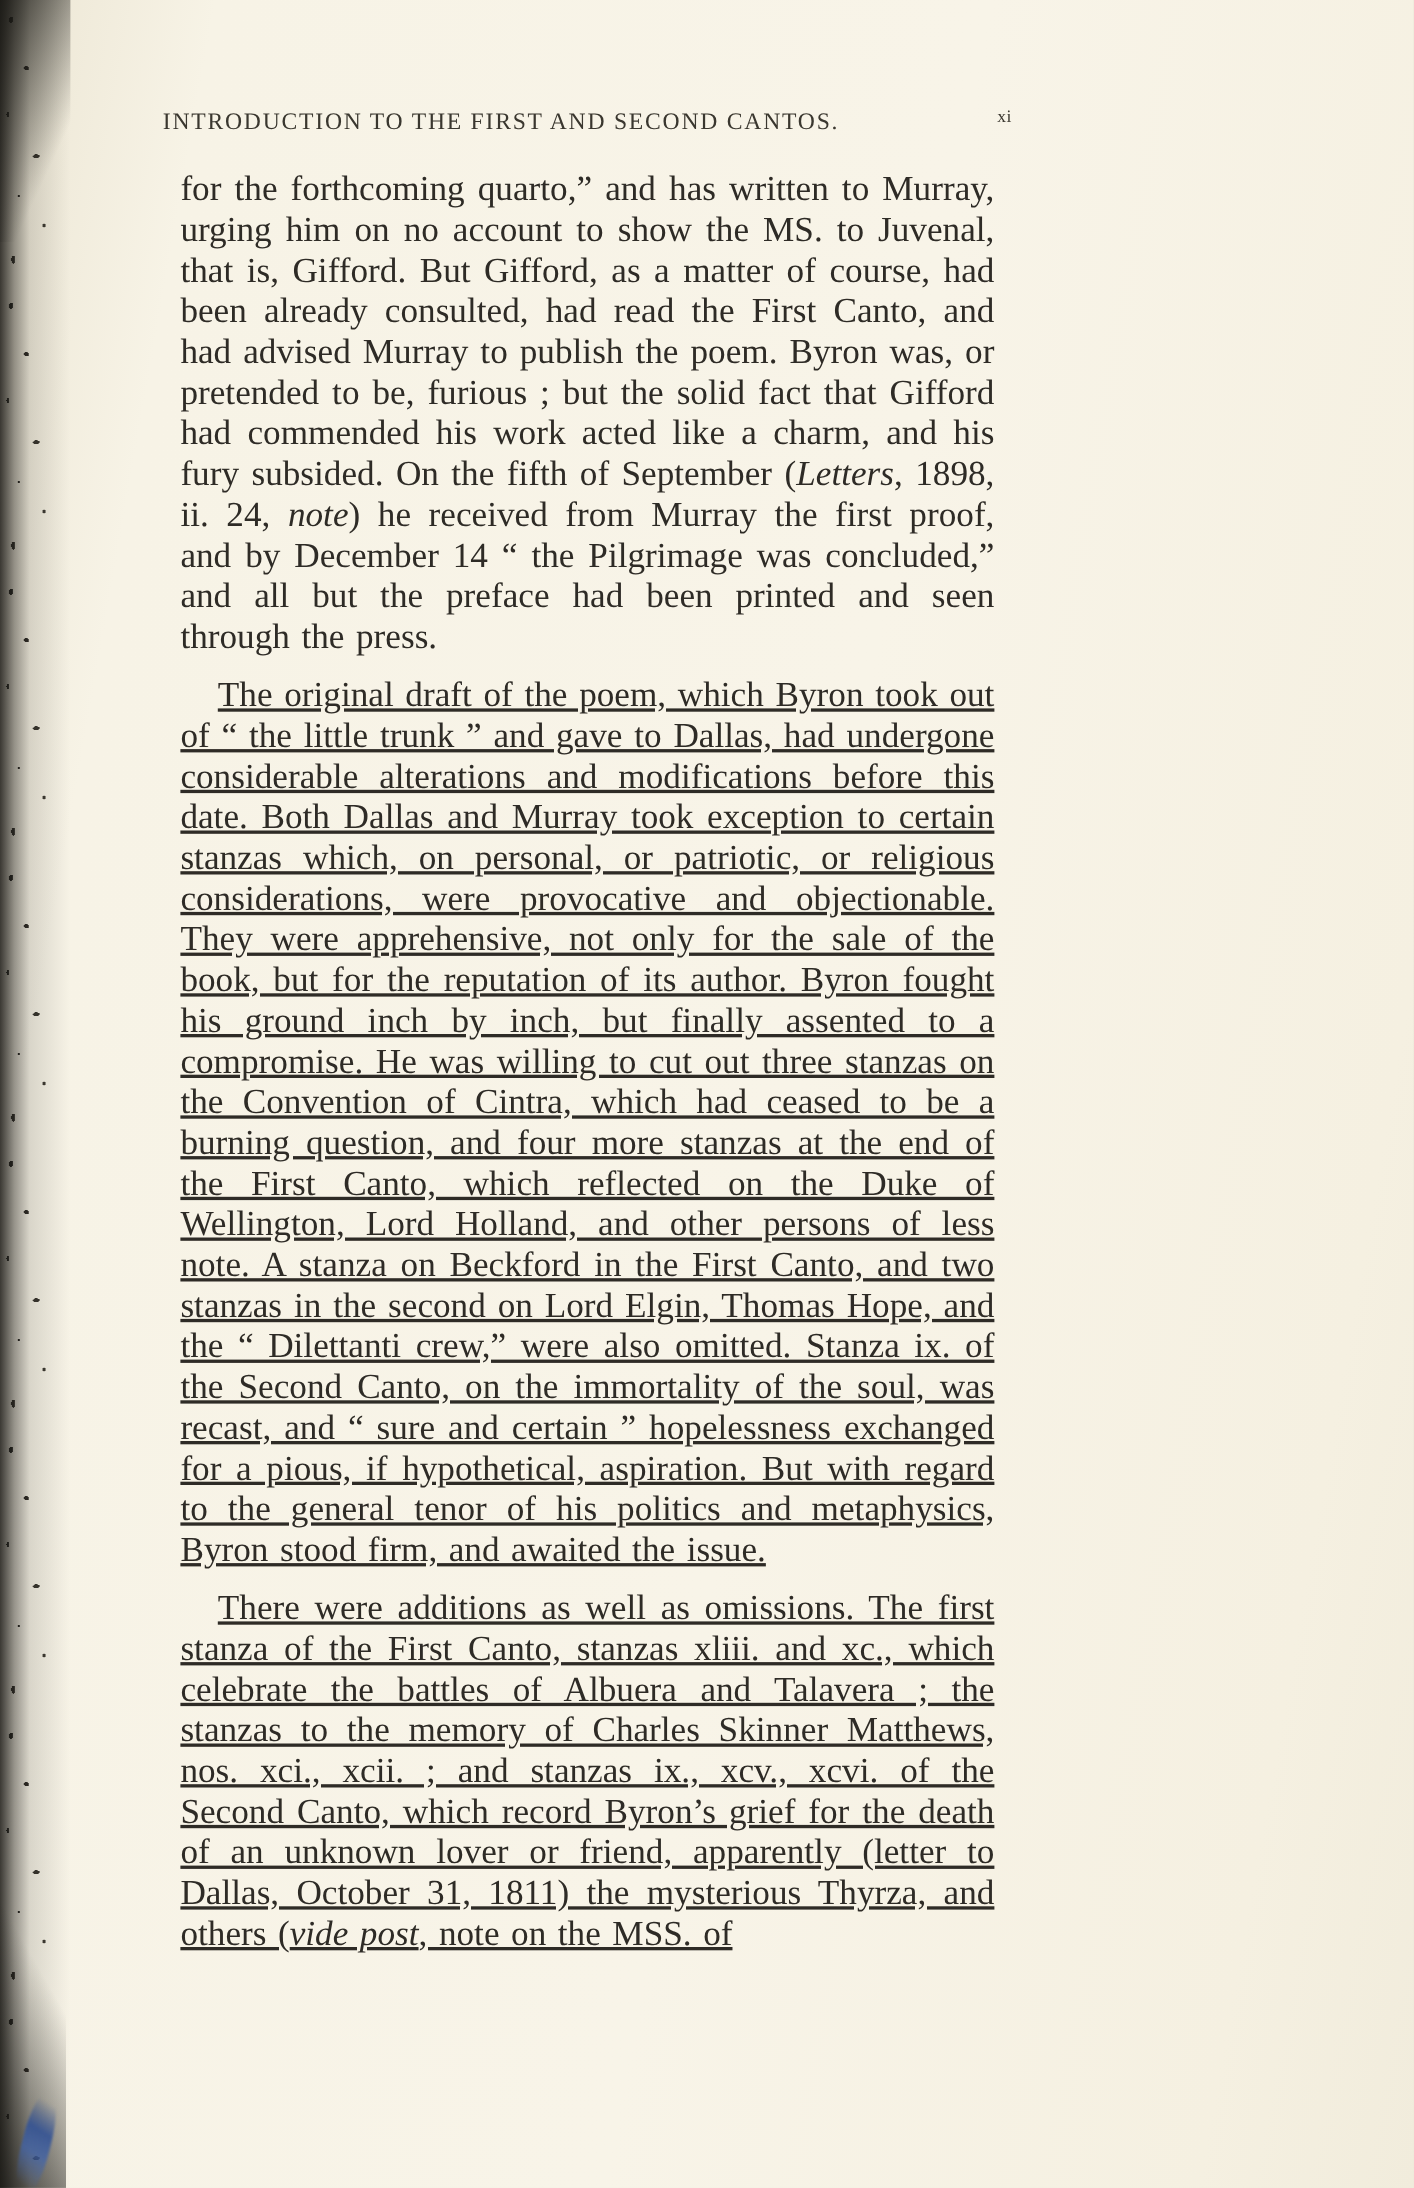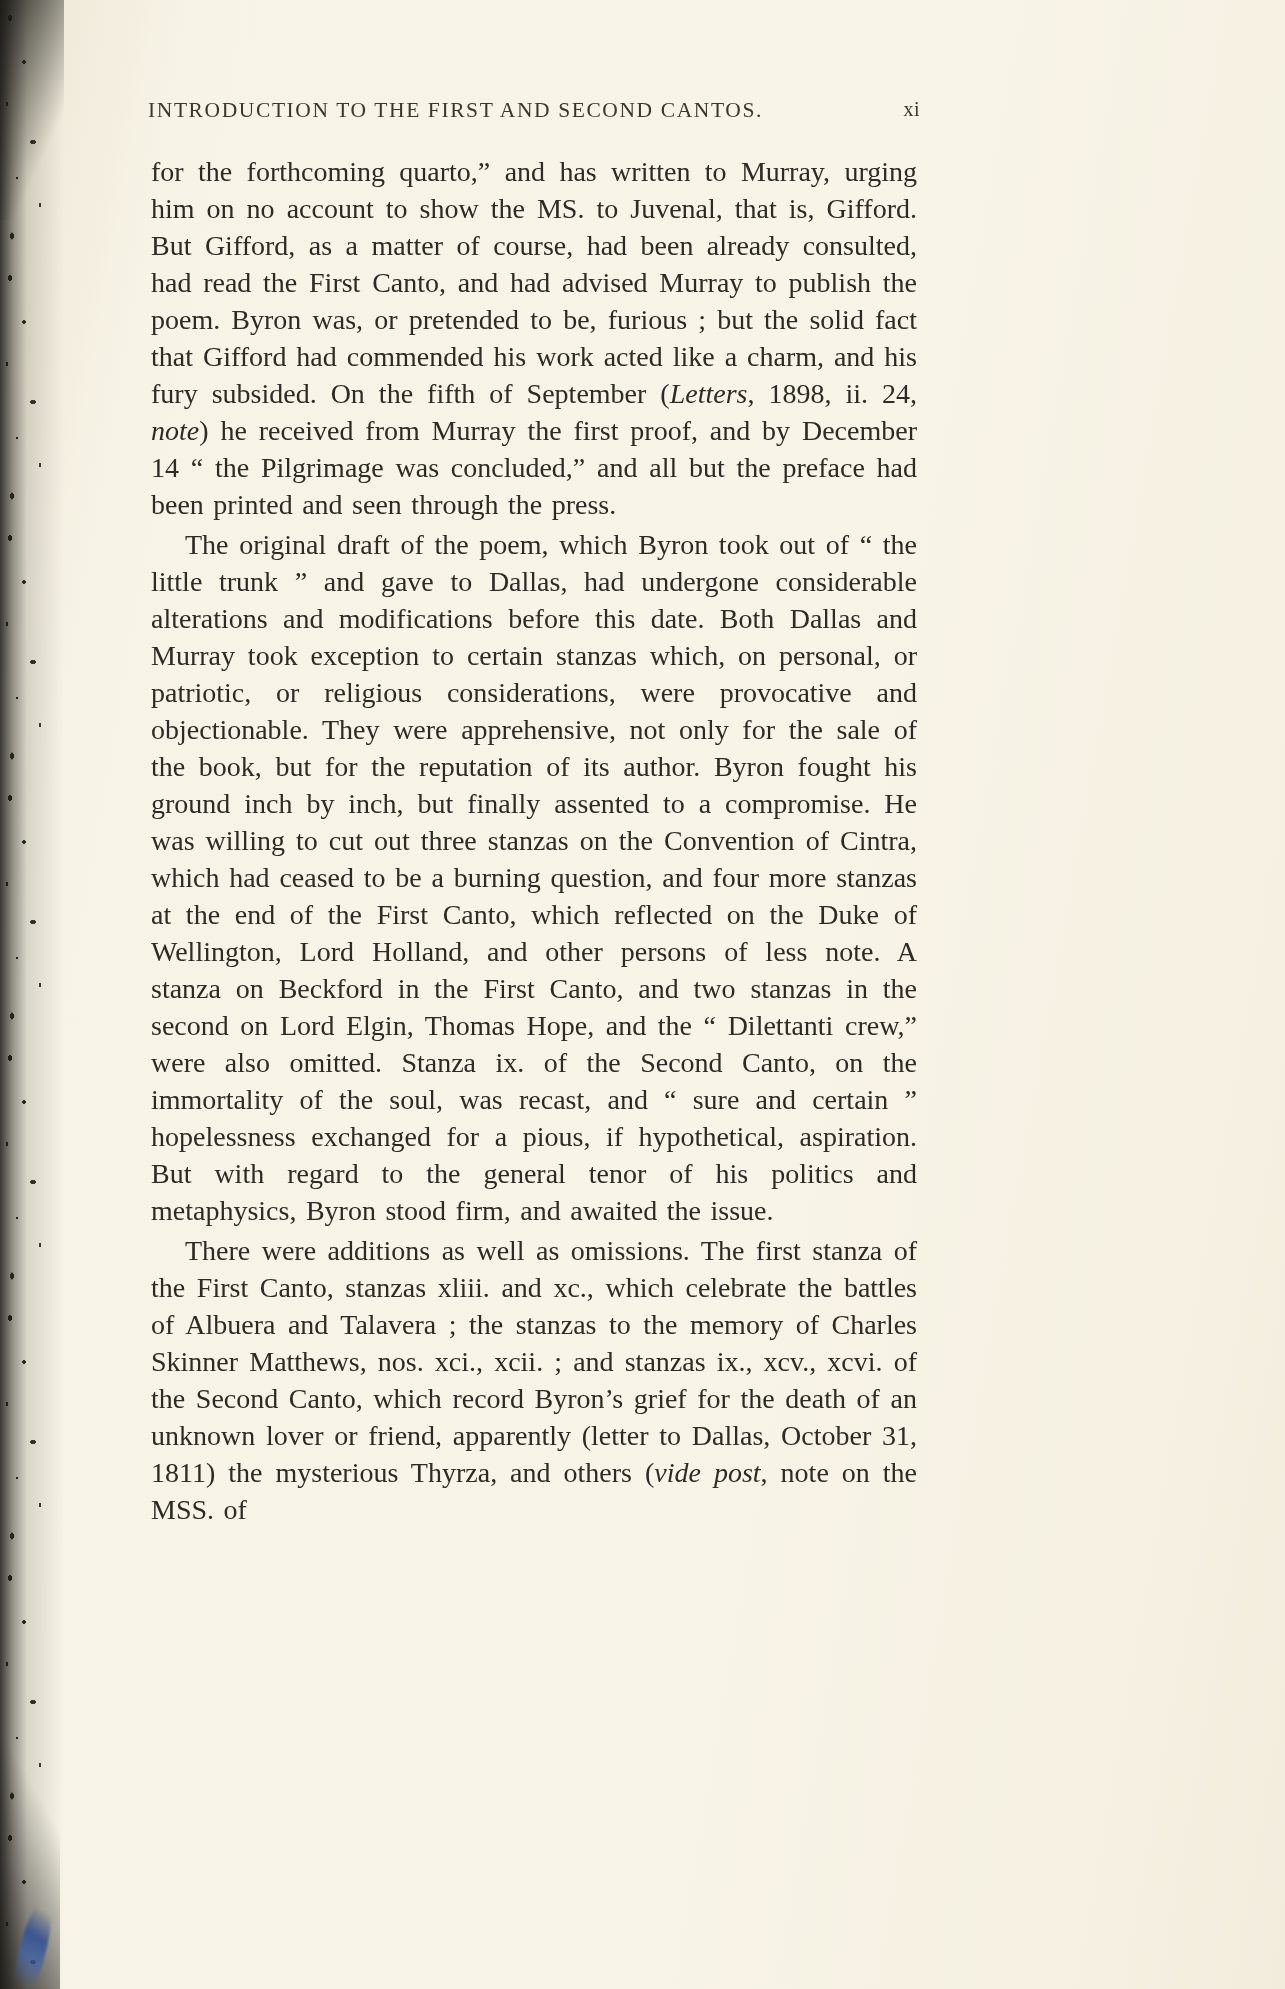--- a/index.html
+++ b/index.html
@@ -75,33 +75,34 @@
     display: flex;
     justify-content: space-between;
     align-items: flex-start;
     font-size: 21.5px;
     letter-spacing: 1.6px;
     color: #3a372f;
     margin: 0 0 30px 0;
     white-space: nowrap;
   }
   .running-head .folio {
-    font-size: 20px;
+    font-size: 16px;
     letter-spacing: 0.5px;
   }
   .page-body p.para {
-    margin: 3px;
-    font-size: 28px;
+    margin: 16px;
+    font-size: 32px;
     line-height: 37px;
     text-align: justify;
     word-spacing: 2.5px;
     color: #2e2b26;
   }
   .page-body p.para.indent {
     text-indent: 34px;
+    text-decoration: underline;
   }
   .page-body i {
     font-style: italic;
   }
 </style>
 </head>
 <body>
 
 <div class="page">
   <div class="edge-band"></div>

